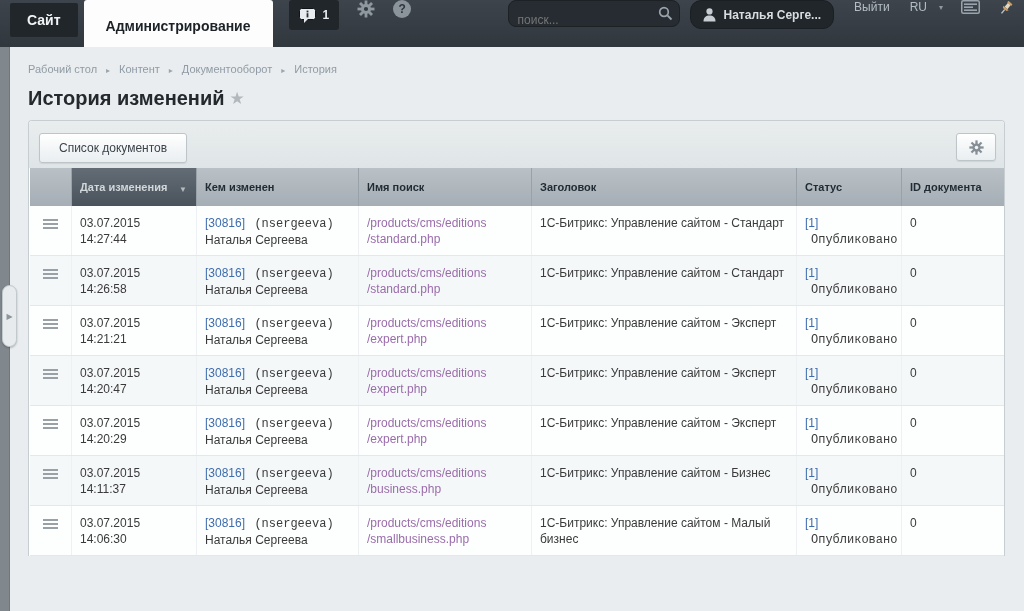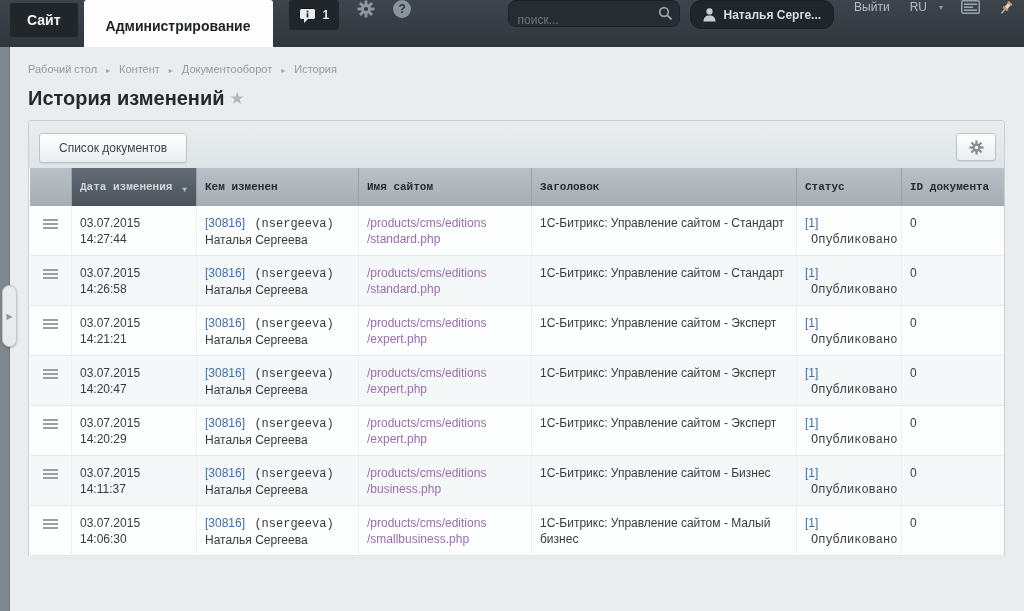--- a/index.html
+++ b/index.html
@@ -107,21 +107,21 @@
     position:absolute; right:8px; top:12px; width:40px; height:28px;
     display:flex; align-items:center; justify-content:center;
   }
   table{ width:100%; border-collapse:collapse; table-layout:fixed; }
   col.c-handle{width:42px;} col.c-date{width:125px;} col.c-user{width:162px;}
   col.c-file{width:173px;} col.c-title{width:265px;} col.c-status{width:105px;} col.c-id{width:105px;}
   th{
     height:38px; background:linear-gradient(#b9c1c6,#a5aeb4);
     color:#222c34; font-size:11px; font-weight:bold; text-align:left;
     padding:3px 8px; border-left:1px solid rgba(255,255,255,.35);
-    border-right:1px solid #99a2a8; vertical-align:middle; line-height:13px;font-family:Liberation Mono, monospace;
+    border-right:1px solid #99a2a8; vertical-align:middle; line-height:13px;
   }
   th.dark{
     background:linear-gradient(#636c74,#4a535b); color:#d2d7da; position:relative;
     padding-right:22px;
   }
   th.dark .sort{ position:absolute; right:9px; top:15px; font-size:8px; color:#b5bbc0; }
   td{
     padding:9px 8px 7px; font-size:12px; color:#3a3a3a; vertical-align:top;
     border-bottom:1px solid #e4e8ea; border-right:1px solid #eef1f3;
     height:48px; line-height:16px;
@@ -285,21 +285,21 @@
           <col class="c-id">
       </colgroup>
       <thead>
         <tr>
           <th></th>
           <th class="dark">
             <span>Дата изменения</span>
             <span class="sort">▼</span>
           </th>
           <th>Кем изменен</th>
-          <th>Имя сайтом</th>
+          <th>Имя поиск</th>
           <th>Заголовок</th>
           <th>Статус</th>
           <th>ID документа</th>
         </tr>
       </thead>
       <tbody>
   <tr>
     <td>
       <span class="hamb"></span>
     </td>

